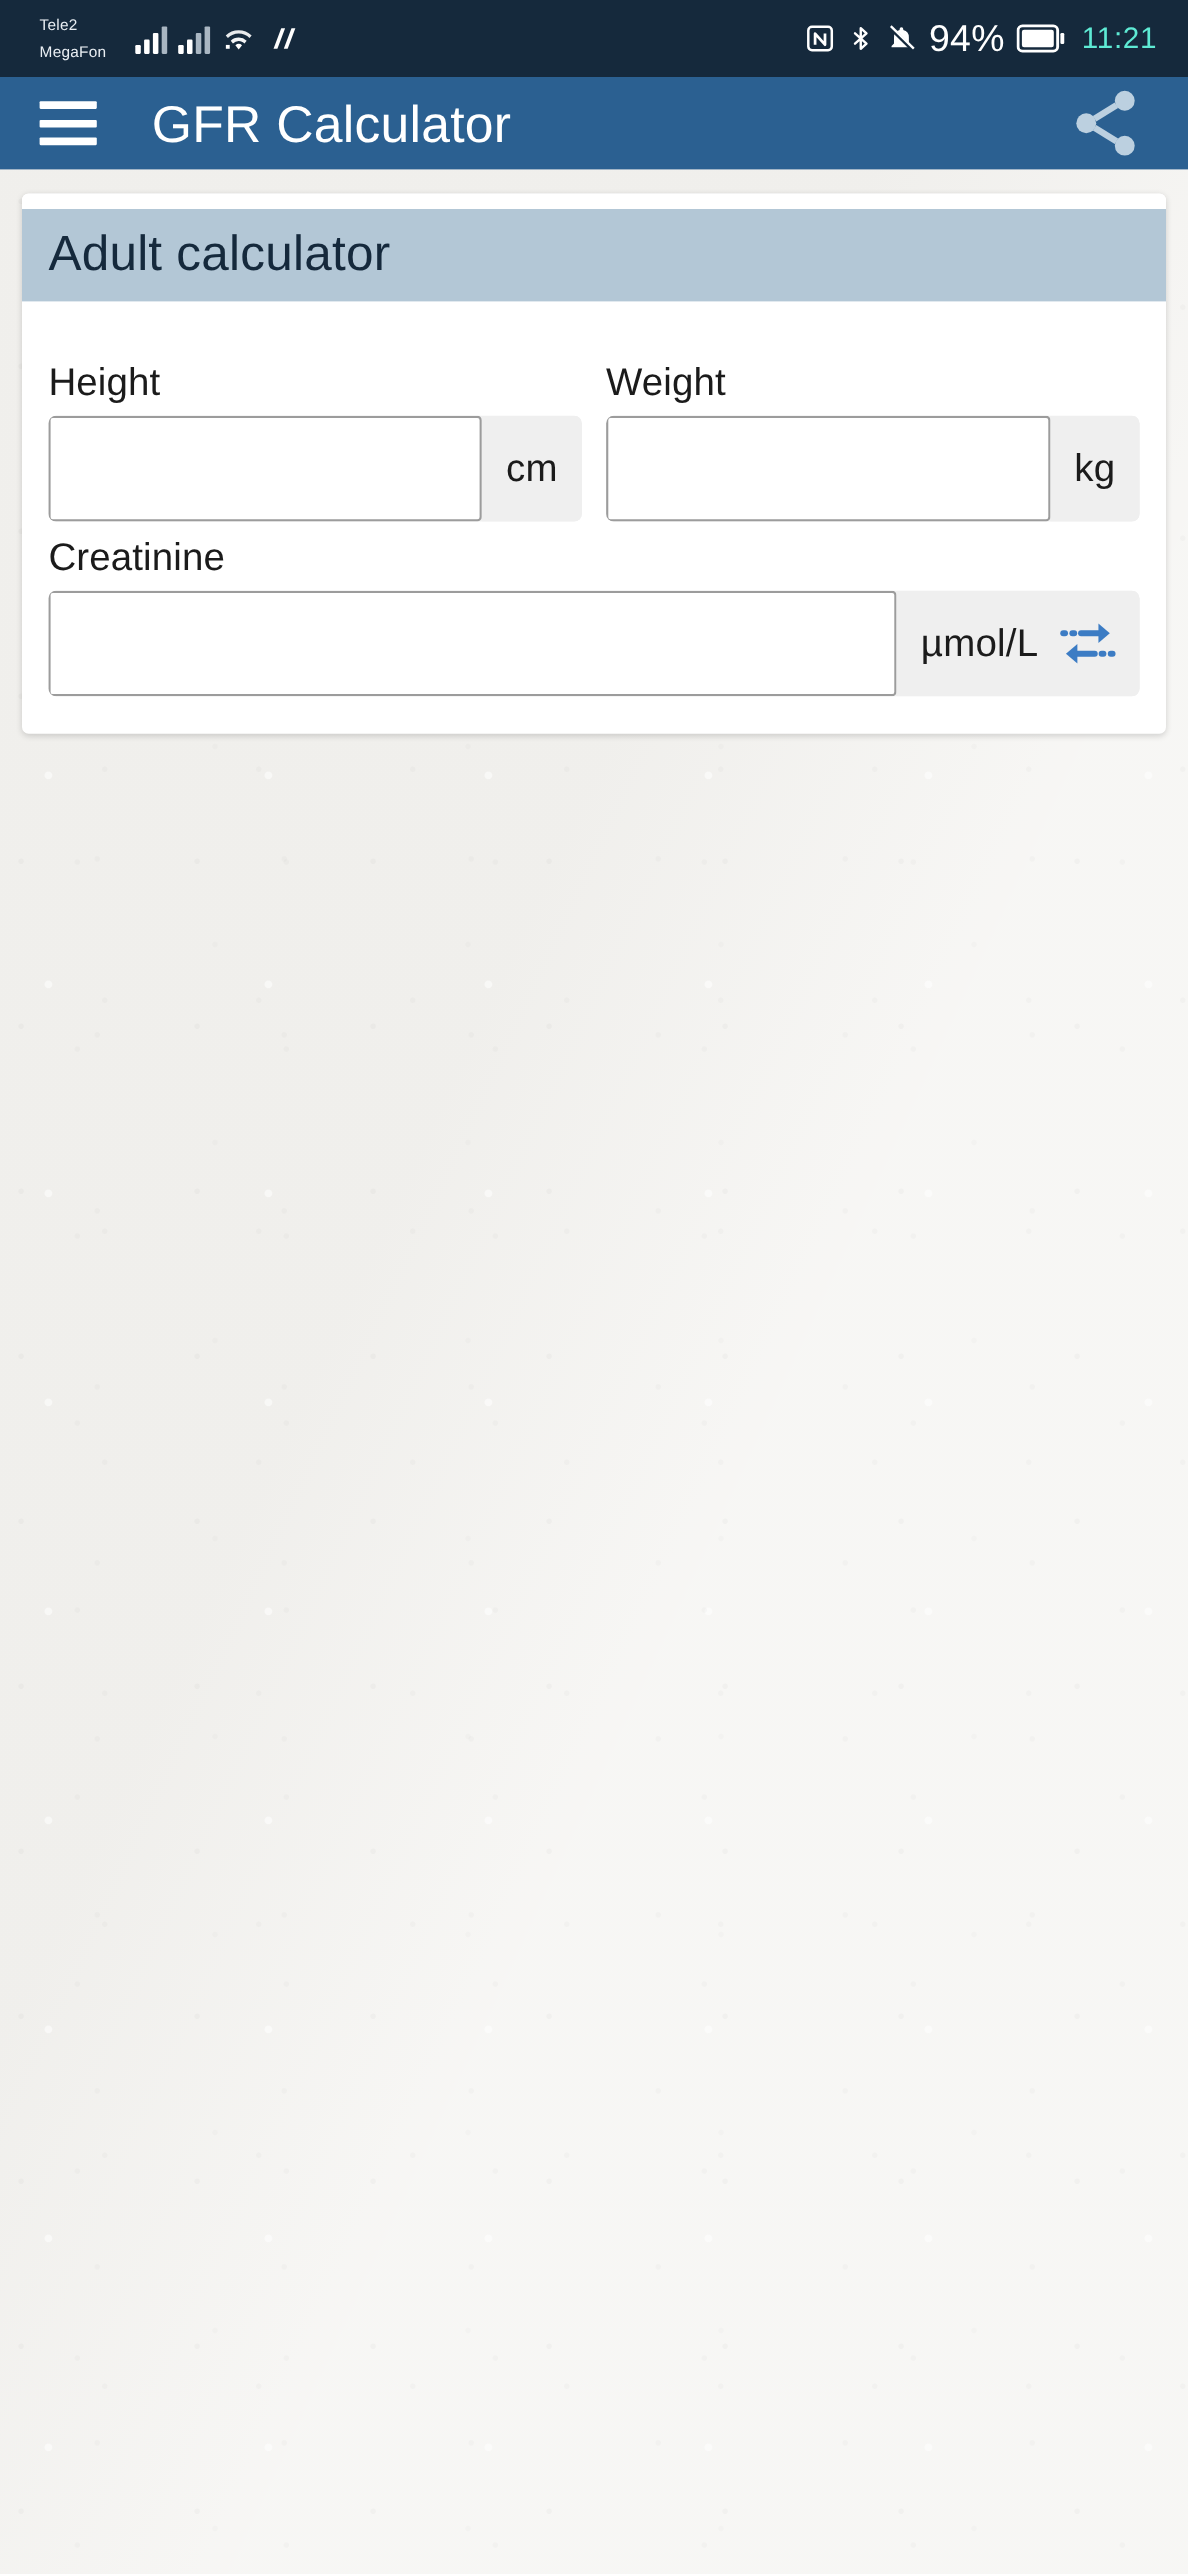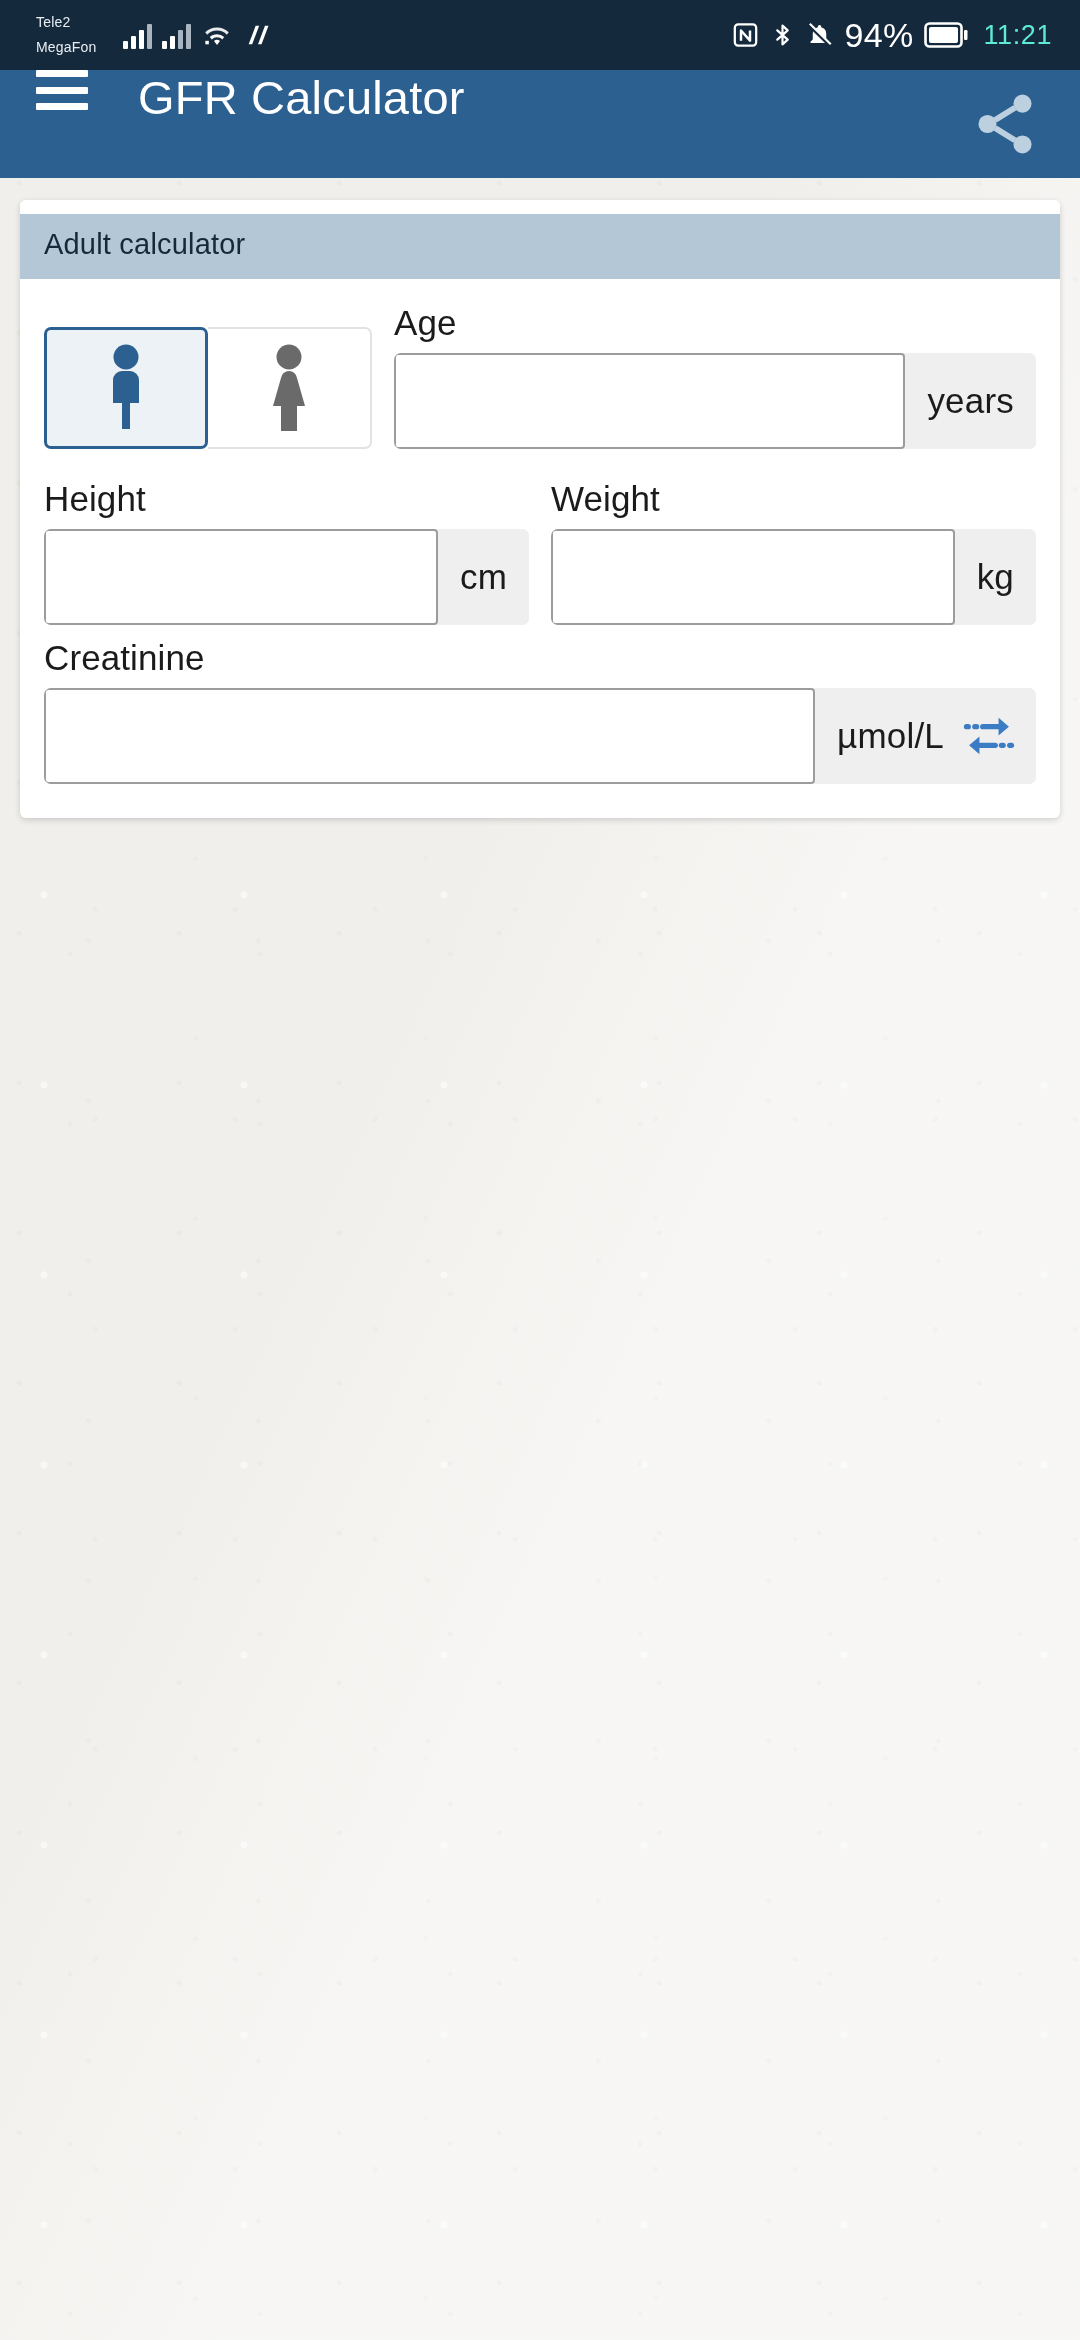--- a/index.html
+++ b/index.html
@@ -62,23 +62,24 @@
   .bars.weak i:nth-child(4) { background:#a9b6c2; }
 
   .sb-ico { display: block; }
 
   .battery-pct { font-size: 34px; letter-spacing: 0.3px; color:#fff; }
   .clock { font-size: 27px; letter-spacing: 0.6px; color:#5eead4; margin-left: 2px; }
 
   
   .appbar {
     position: relative;
-    height: 108px;
+    height: 84px;
     background: #2b6091;
     display: flex;
+    align-items: center;
     padding: 0 38px 0 36px;
   }
   .hamburger {
     width: 52px; height: 40px;
     display: flex; flex-direction: column; justify-content: space-between;
     cursor: pointer;
   }
   .hamburger span { display: block; height: 7px; background: #ffffff; border-radius: 1px; }
   .app-title {
     font-size: 47px;
@@ -101,21 +102,21 @@
     box-shadow: 0 2px 6px rgba(0,0,0,0.16);
     margin-bottom: 26px;
     overflow: hidden;
   }
   .card-pad-top { height: 14px; background:#ffffff; }
   .card-header {
     background: #b3c7d6;
     padding: 14px 24px 18px 24px;
   }
   .card-header h2 {
-    font-size: 29px;
+    font-size: 45px;
     font-weight: normal;
     color: #15293c;
     letter-spacing: 0.2px;
   }
   .card-body { padding: 24px 24px 34px 24px; }
 
   
   .row1 { display: flex; gap: 22px; align-items: flex-end; }
 
   .gender-group {
@@ -307,45 +308,20 @@
 <div class="content">
 
   <div class="card">
     <div class="card-pad-top"></div>
     <div class="card-header">
       <h2>Adult calculator</h2>
     </div>
 
     <div class="card-body">
 
-      <div class="row1">
-
-        <div class="gender-group">
-          <div class="gender-btn selected">
-            <svg width="54" height="88" viewBox="0 0 54 88">
-              <circle cx="27" cy="13" r="12.5" fill="#2b6091"></circle>
-              <path d="M14 36 a9 9 0 019-9 h8 a9 9 0 019 9 v23 h-9 v26 h-8 v-26 h-9 z" fill="#2b6091"></path>
-            </svg>
-          </div>
-          <div class="gender-btn">
-            <svg width="54" height="88" viewBox="0 0 54 88">
-              <circle cx="27" cy="13" r="12.5" fill="#6a6a6a"></circle>
-              <path d="M27 27 a8 8 0 018 7 l8 28 h-8 v25 h-16 v-25 h-8 l8 -28 a8 8 0 018 -7 z" fill="#6a6a6a"></path>
-            </svg>
-          </div>
-        </div>
-
-        <div class="field">
-          <div class="field-label">Age</div>
-          <div class="input-wrap">
-            <input type="text" value="" placeholder="" style="">
-            <div class="unit">years</div>
-          </div>
-        </div>
-      </div>
 
       <div class="row2">
         <div class="field">
           <div class="field-label">Height</div>
           <div class="input-wrap">
             <input type="text" value="" placeholder="" style="">
             <div class="unit">cm</div>
           </div>
         </div>
 

